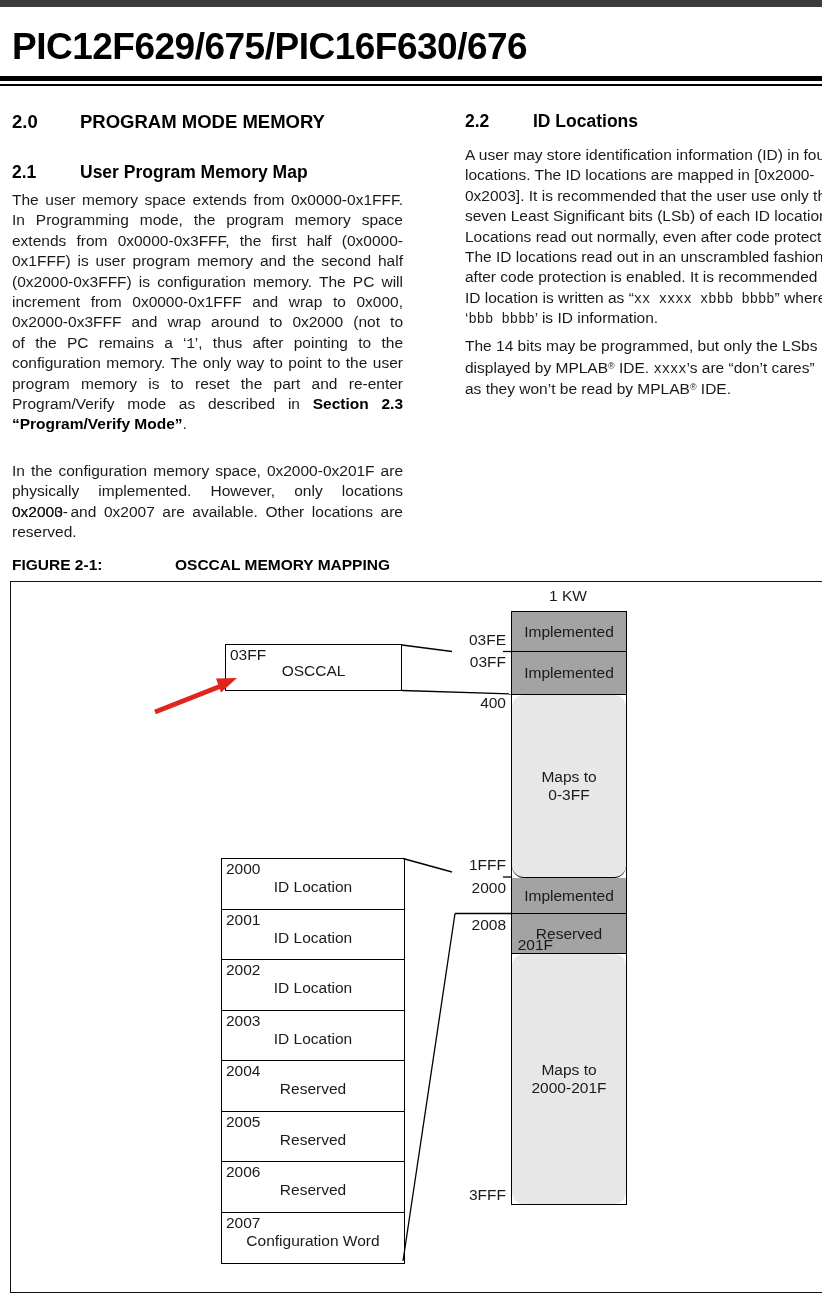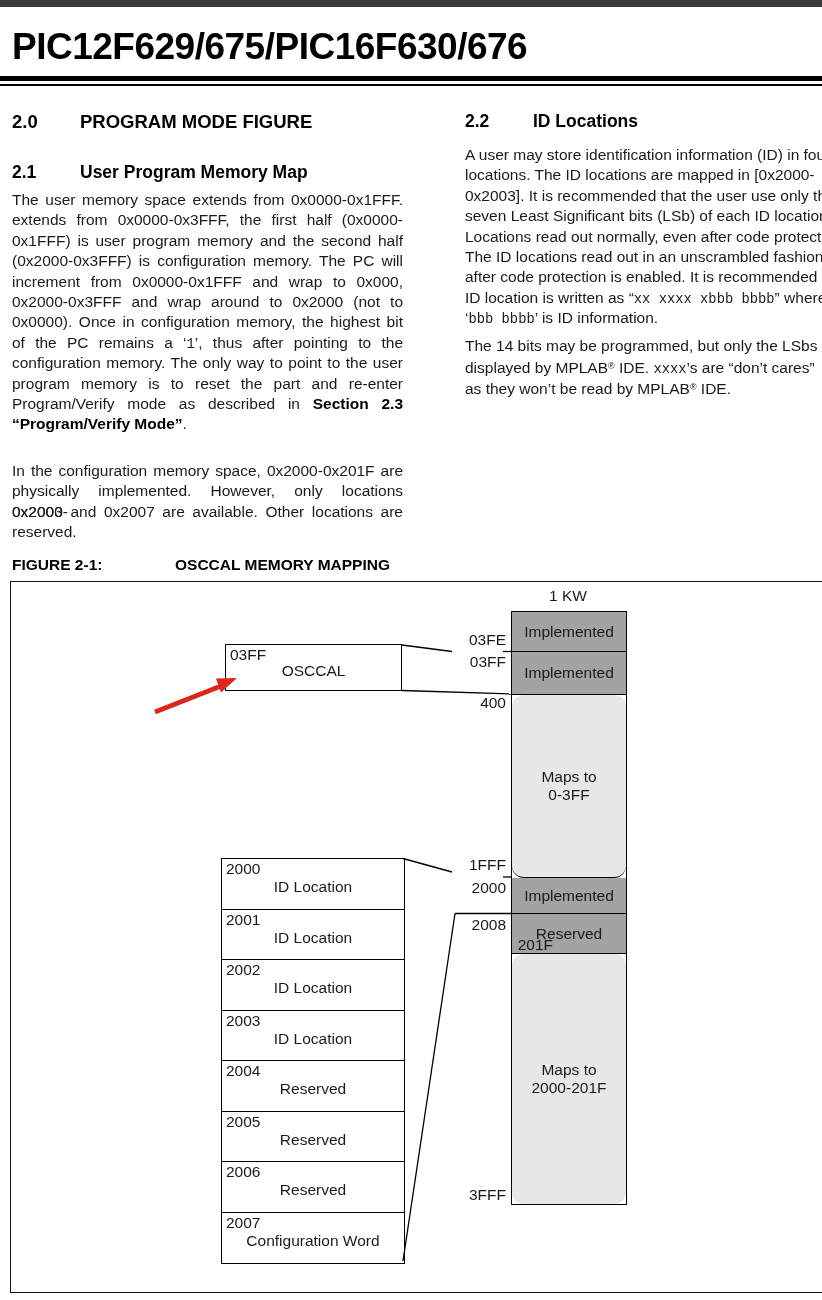--- a/index.html
+++ b/index.html
@@ -68,33 +68,33 @@
 </head>
 <body>
 
 <div class="abs top-bar"></div>
 
 <div class="abs doc-title">PIC12F629/675/PIC16F630/676</div>
 <div class="abs rule-thick"></div>
 <div class="abs rule-thin"></div>
 
 <div class="abs sec-head h20">
-  <span class="num">2.0</span><span>PROGRAM MODE FIGURE</span>
+  <span class="num">2.0</span><span>PROGRAM MODE MEMORY</span>
 </div>
 <div class="abs sec-head h21">
   <span class="num">2.1</span><span>User Program Memory Map</span>
 </div>
 <div class="abs para justify p-l1">
     <div class="tl jl"><span class="seg-n">The user memory space extends from 0x0000-0x1FFF.</span></div>
+    <div class="tl jl"><span class="seg-n">In Programming mode, the program memory space</span></div>
     <div class="tl jl"><span class="seg-n">extends from 0x0000-0x3FFF, the first half (0x0000-</span></div>
     <div class="tl jl"><span class="seg-n">0x1FFF) is user program memory and the second half</span></div>
     <div class="tl jl"><span class="seg-n">(0x2000-0x3FFF) is configuration memory. The PC will</span></div>
     <div class="tl jl"><span class="seg-n">increment from 0x0000-0x1FFF and wrap to 0x000,</span></div>
     <div class="tl jl"><span class="seg-n">0x2000-0x3FFF and wrap around to 0x2000 (not to</span></div>
-    <div class="tl jl"><span class="seg-n">0x0000). Once in configuration memory, the highest bit</span></div>
     <div class="tl jl"><span class="seg-n">of the PC remains a ‘</span><span class="seg-m">1</span><span class="seg-n">’, thus after pointing to the</span></div>
     <div class="tl jl"><span class="seg-n">configuration memory. The only way to point to the user</span></div>
     <div class="tl jl"><span class="seg-n">program memory is to reset the part and re-enter</span></div>
     <div class="tl jl"><span class="seg-n">Program/Verify mode as described in </span><span class="seg-b">Section 2.3</span></div>
     <div class="tl"><span class="seg-b">“Program/Verify Mode”</span><span class="seg-n">.</span></div>
   </div>
 <div class="abs para justify p-l2">
     <div class="tl jl"><span class="seg-n">In the configuration memory space, 0x2000-0x201F are</span></div>
     <div class="tl jl"><span class="seg-n">physically implemented. However, only locations 0x2000-</span></div>
     <div class="tl jl"><span class="seg-n">0x2003 and 0x2007 are available. Other locations are</span></div>

